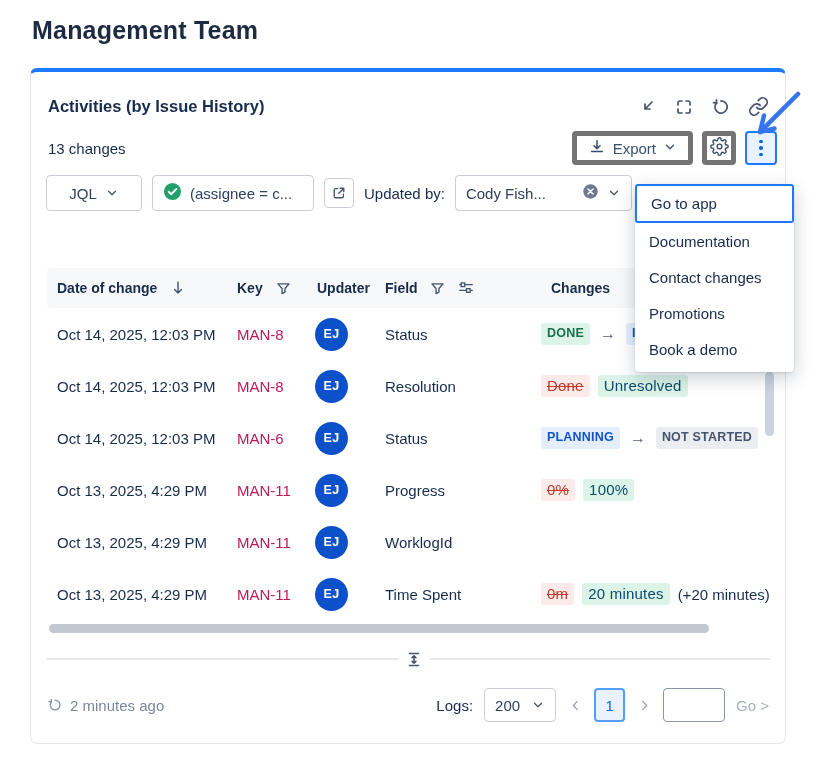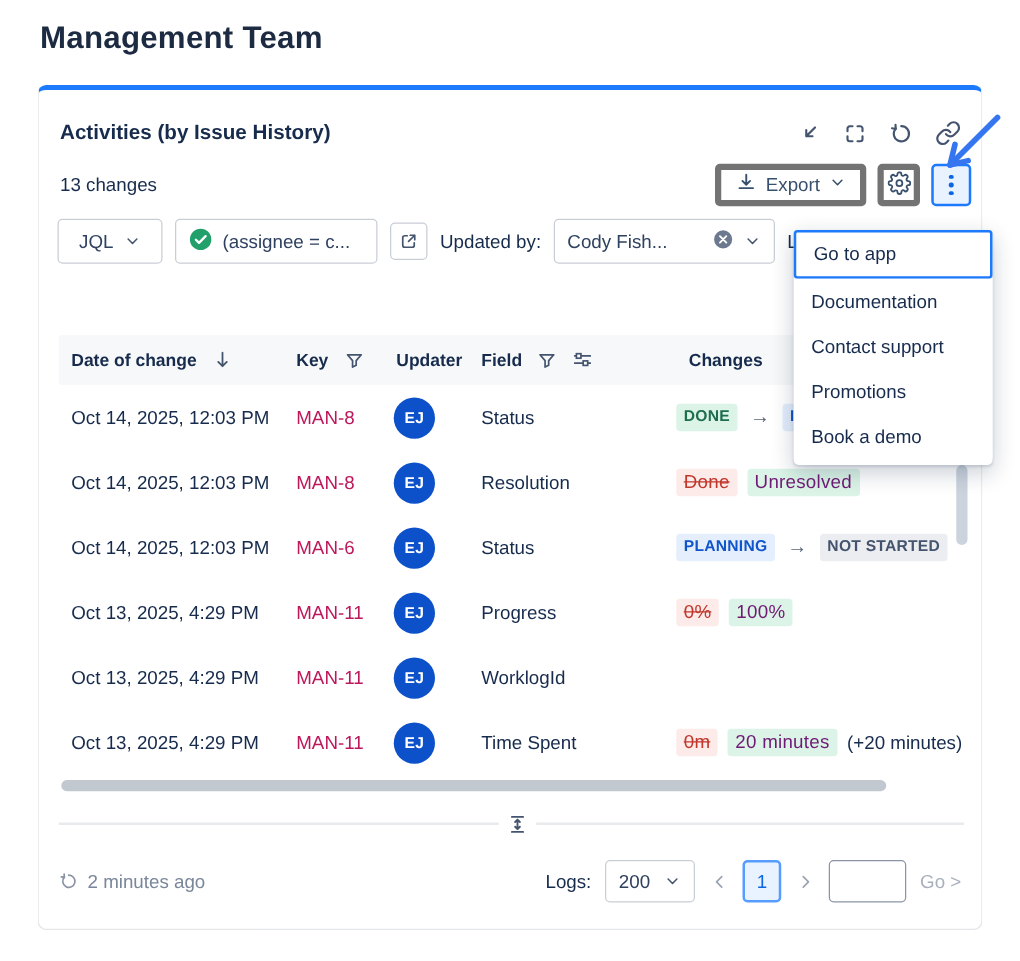--- a/index.html
+++ b/index.html
@@ -25,21 +25,21 @@
          align-items:center; gap:7px; padding:0 11px; color:#38506e; font-size:15px; cursor:pointer; }
   .icon-btn { width:34px; justify-content:center; padding:0; }
   .kebab-btn { width:32px; border:2px solid #1D7AFC; background:#E9F2FF; }
   .kebab-dots { display:flex; flex-direction:column; gap:3px; }
   .kebab-dots i { width:3.5px; height:3.5px; border-radius:50%; background:#0C66E4; }
 
   
   .filter-row { display:flex; align-items:center; gap:10px; padding:10px 8px 0 15px; }
   .select-like { height:36px; border:1px solid #C9CED6; border-radius:4px; background:#fff; display:inline-flex;
                  align-items:center; gap:8px; padding:0 10px; font-size:15px; color:#2e415f; cursor:pointer; }
-  .jql-btn { width:84px; justify-content:center; }
+  .jql-btn { width:96px; justify-content:center; }
   .query-field { width:162px; }
   .query-field .q-text { white-space:nowrap; overflow:hidden; }
   .ext-btn { width:30px; height:30px; border:1px solid #C9CED6; border-radius:4px; display:inline-flex; align-items:center; justify-content:center; background:#fff; cursor:pointer; }
   .inline-label { font-size:15px; color:#172B4D; white-space:nowrap; }
   .user-select { width:177px; }
   .user-select .u-text { flex:1; white-space:nowrap; overflow:hidden; }
 
   
   .app-menu { position:absolute; left:604px; top:112px; width:159px; background:#fff; border-radius:4px;
               box-shadow:0 1px 2px rgba(9,30,66,.12), 0 6px 18px rgba(9,30,66,.22); z-index:30; padding-bottom:5px; }
@@ -64,21 +64,21 @@
   .td.c-upd { padding-left:6px; }
   .td.c-field { padding-left:6px; }
   .td.c-changes { padding-left:10px; gap:8px; flex-wrap:nowrap; white-space:nowrap; }
   .key-link { color:#be185d; text-decoration:none; cursor:pointer; }
   .avatar { width:33px; height:33px; border-radius:50%; background:#0C51C9; color:#fff; font-size:12.5px; font-weight:700;
             display:flex; align-items:center; justify-content:center; letter-spacing:.3px; }
   .badge { display:inline-block; padding:3px 6px; border-radius:3px; font-size:12.5px; font-weight:700; letter-spacing:.2px; line-height:1.25; }
   .badge.success-bold { background:#DBF4E7; color:#1E6E4E; }
   .badge.info-bold { background:#E4EEFD; color:#1155CB; }
   .badge.neutral-bold { background:#ECEDF0; color:#44546F; }
-  .badge.success { background:#DBF4E7; color:#701a75; font-weight:400; font-size:15px; padding:2px 6px; }
+  .badge.success { background:#DBF4E7; color:#0c4a6e; font-weight:400; font-size:15px; padding:2px 6px; }
   .badge.danger-strike { background:#FCEBE9; color:#C0372C; font-weight:400; font-size:15px; padding:2px 6px; text-decoration:line-through; }
   .chg-arrow { color:#586474; font-size:16px; font-weight:700; padding:0 2px; }
   .chg-text { font-size:15px; color:#172B4D; }
 
   
   .h-scrollbar { position:absolute; left:18px; top:552px; width:660px; height:9px; background:#C2C8D0; border-radius:5px; cursor:pointer; z-index:2; }
   .v-scrollbar { position:absolute; left:734px; top:300px; width:9px; height:64px; background:#CBD3DD; border-radius:5px; cursor:pointer; z-index:2; }
 
   
   .divider { position:absolute; left:16px; right:14px; top:586px; border-top:2px solid #E8EAED; }
@@ -312,21 +312,21 @@
             <span class="badge success">20 minutes</span>
             <span class="chg-text">(+20 minutes)</span>
           </div>
         </div>
       </div>
   </div>
 
   <div class="app-menu" id="app-menu">
       <div class="menu-item focused">Go to app</div>
       <div class="menu-item">Documentation</div>
-      <div class="menu-item">Contact support</div>
+      <div class="menu-item">Contact changes</div>
       <div class="menu-item">Promotions</div>
       <div class="menu-item">Book a demo</div>
     </div>
 
   <div class="h-scrollbar"></div>
   <div class="v-scrollbar"></div>
 
   <div class="divider"></div>
   <div class="resize-handle">
     <svg width="16" height="17" viewBox="0 0 16 17" fill="none" stroke="#44546F" stroke-width="1.5" stroke-linecap="round" stroke-linejoin="round">

